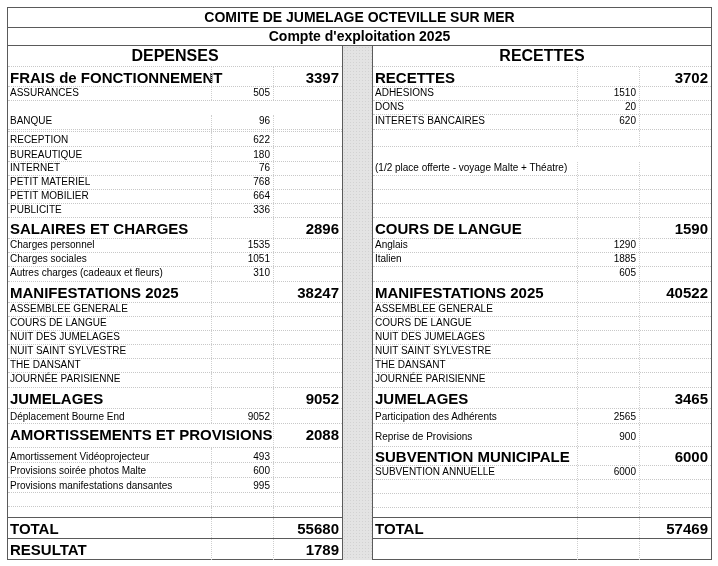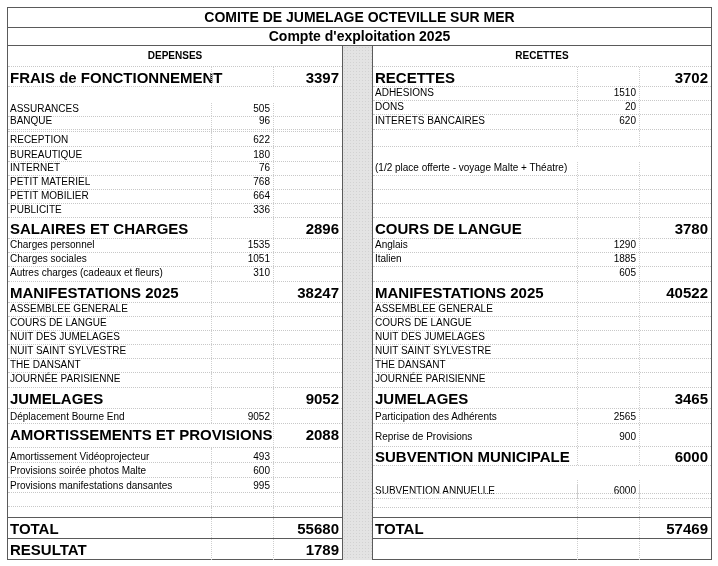--- a/index.html
+++ b/index.html
@@ -13,21 +13,21 @@
   .panel.left{left:7px;width:336px;}
   .panel.right{left:372px;width:340px;}
   .row{position:absolute;left:0;right:0;box-sizing:border-box;border-bottom:1px dotted #c8c8c8;}
   .row .c1,.row .c2,.row .c3{position:absolute;top:0;bottom:0;box-sizing:border-box;white-space:nowrap;overflow:visible;}
   .left .c1{left:0;width:203px;}
   .left .c2{left:203px;width:62px;border-left:1px dotted #cfcfcf;text-align:right;padding-right:3px;}
   .left .c3{left:265px;width:69px;border-left:1px dotted #cfcfcf;text-align:right;padding-right:3px;}
   .right .c1{left:0;width:204px;}
   .right .c2{left:204px;width:62px;border-left:1px dotted #cfcfcf;text-align:right;padding-right:3px;}
   .right .c3{left:266px;width:72px;border-left:1px dotted #cfcfcf;text-align:right;padding-right:3px;}
-  .hdr{font-weight:bold;font-size:10px;text-align:center;}
+  .hdr{font-weight:bold;font-size:16px;text-align:center;}
   .hdr .c1{width:100% !important;text-align:center;line-height:20px;}
   .sec{font-weight:bold;font-size:15px;}
   .sec .c1{padding-left:2px;line-height:21px;}
   .sec .c3{line-height:21px;}
   .item{font-size:10px;}
   .item .c1{padding-left:2px;}
   .tot{border-top:1px solid #5a5a5a;font-weight:bold;font-size:15px;border-bottom:1px solid #5a5a5a;}
   .tot .c1{padding-left:2px;line-height:21px;}
   .tot .c3{line-height:21px;}
   .wide .c1{width:260px;}
@@ -42,21 +42,21 @@
 <div class="abs panel left">
   <div class="row hdr" style="top:0;height:21px;">
     <div class="c1">DEPENSES</div>
   </div>
 
   <div class="row sec" style="top:21px;height:20px;">
     <div class="c1">FRAIS de FONCTIONNEMENT</div>
       <div class="c2"></div>
     <div class="c3">3397</div>
   </div>
-  <div class="row item" style="top:57px;height:14px;">
+  <div class="row item" style="top:41px;height:14px;">
       <div class="c1">ASSURANCES</div>
       <div class="c2">505</div>
       <div class="c3"></div>
     </div>
   <div class="row item" style="top:69px;height:15px;">
       <div class="c1">BANQUE</div>
       <div class="c2">96</div>
       <div class="c3"></div>
     </div>
   <div class="row item" style="top:84px;height:2px;">
@@ -252,21 +252,21 @@
     </div>
   <div class="row item" style="top:158px;height:14px;">
       <div class="c1"></div>
       <div class="c2"></div>
       <div class="c3"></div>
     </div>
 
   <div class="row sec" style="top:172px;height:21px;">
     <div class="c1">COURS DE LANGUE</div>
       <div class="c2"></div>
-    <div class="c3">3780</div>
+    <div class="c3">1590</div>
   </div>
   <div class="row item" style="top:193px;height:14px;">
       <div class="c1">Anglais</div>
       <div class="c2">1290</div>
       <div class="c3"></div>
     </div>
   <div class="row item" style="top:207px;height:14px;">
       <div class="c1">Italien</div>
       <div class="c2">1885</div>
       <div class="c3"></div>
@@ -326,21 +326,21 @@
       <div class="c1">Reprise de Provisions</div>
       <div class="c2">900</div>
       <div class="c3"></div>
     </div>
 
   <div class="row sec" style="top:401px;height:19px;">
     <div class="c1" style="line-height:19px;">SUBVENTION MUNICIPALE</div>
       <div class="c2"></div>
     <div class="c3" style="line-height:19px;">6000</div>
   </div>
-  <div class="row item" style="top:439px;height:14px;padding-left:35px;">
+  <div class="row item" style="top:420px;height:14px;padding-left:35px;">
       <div class="c1">SUBVENTION ANNUELLE</div>
       <div class="c2">6000</div>
       <div class="c3"></div>
     </div>
   <div class="row item" style="top:434px;height:14px;">
       <div class="c1"></div>
       <div class="c2"></div>
       <div class="c3"></div>
     </div>
   <div class="row item" style="top:448px;height:14px;">

